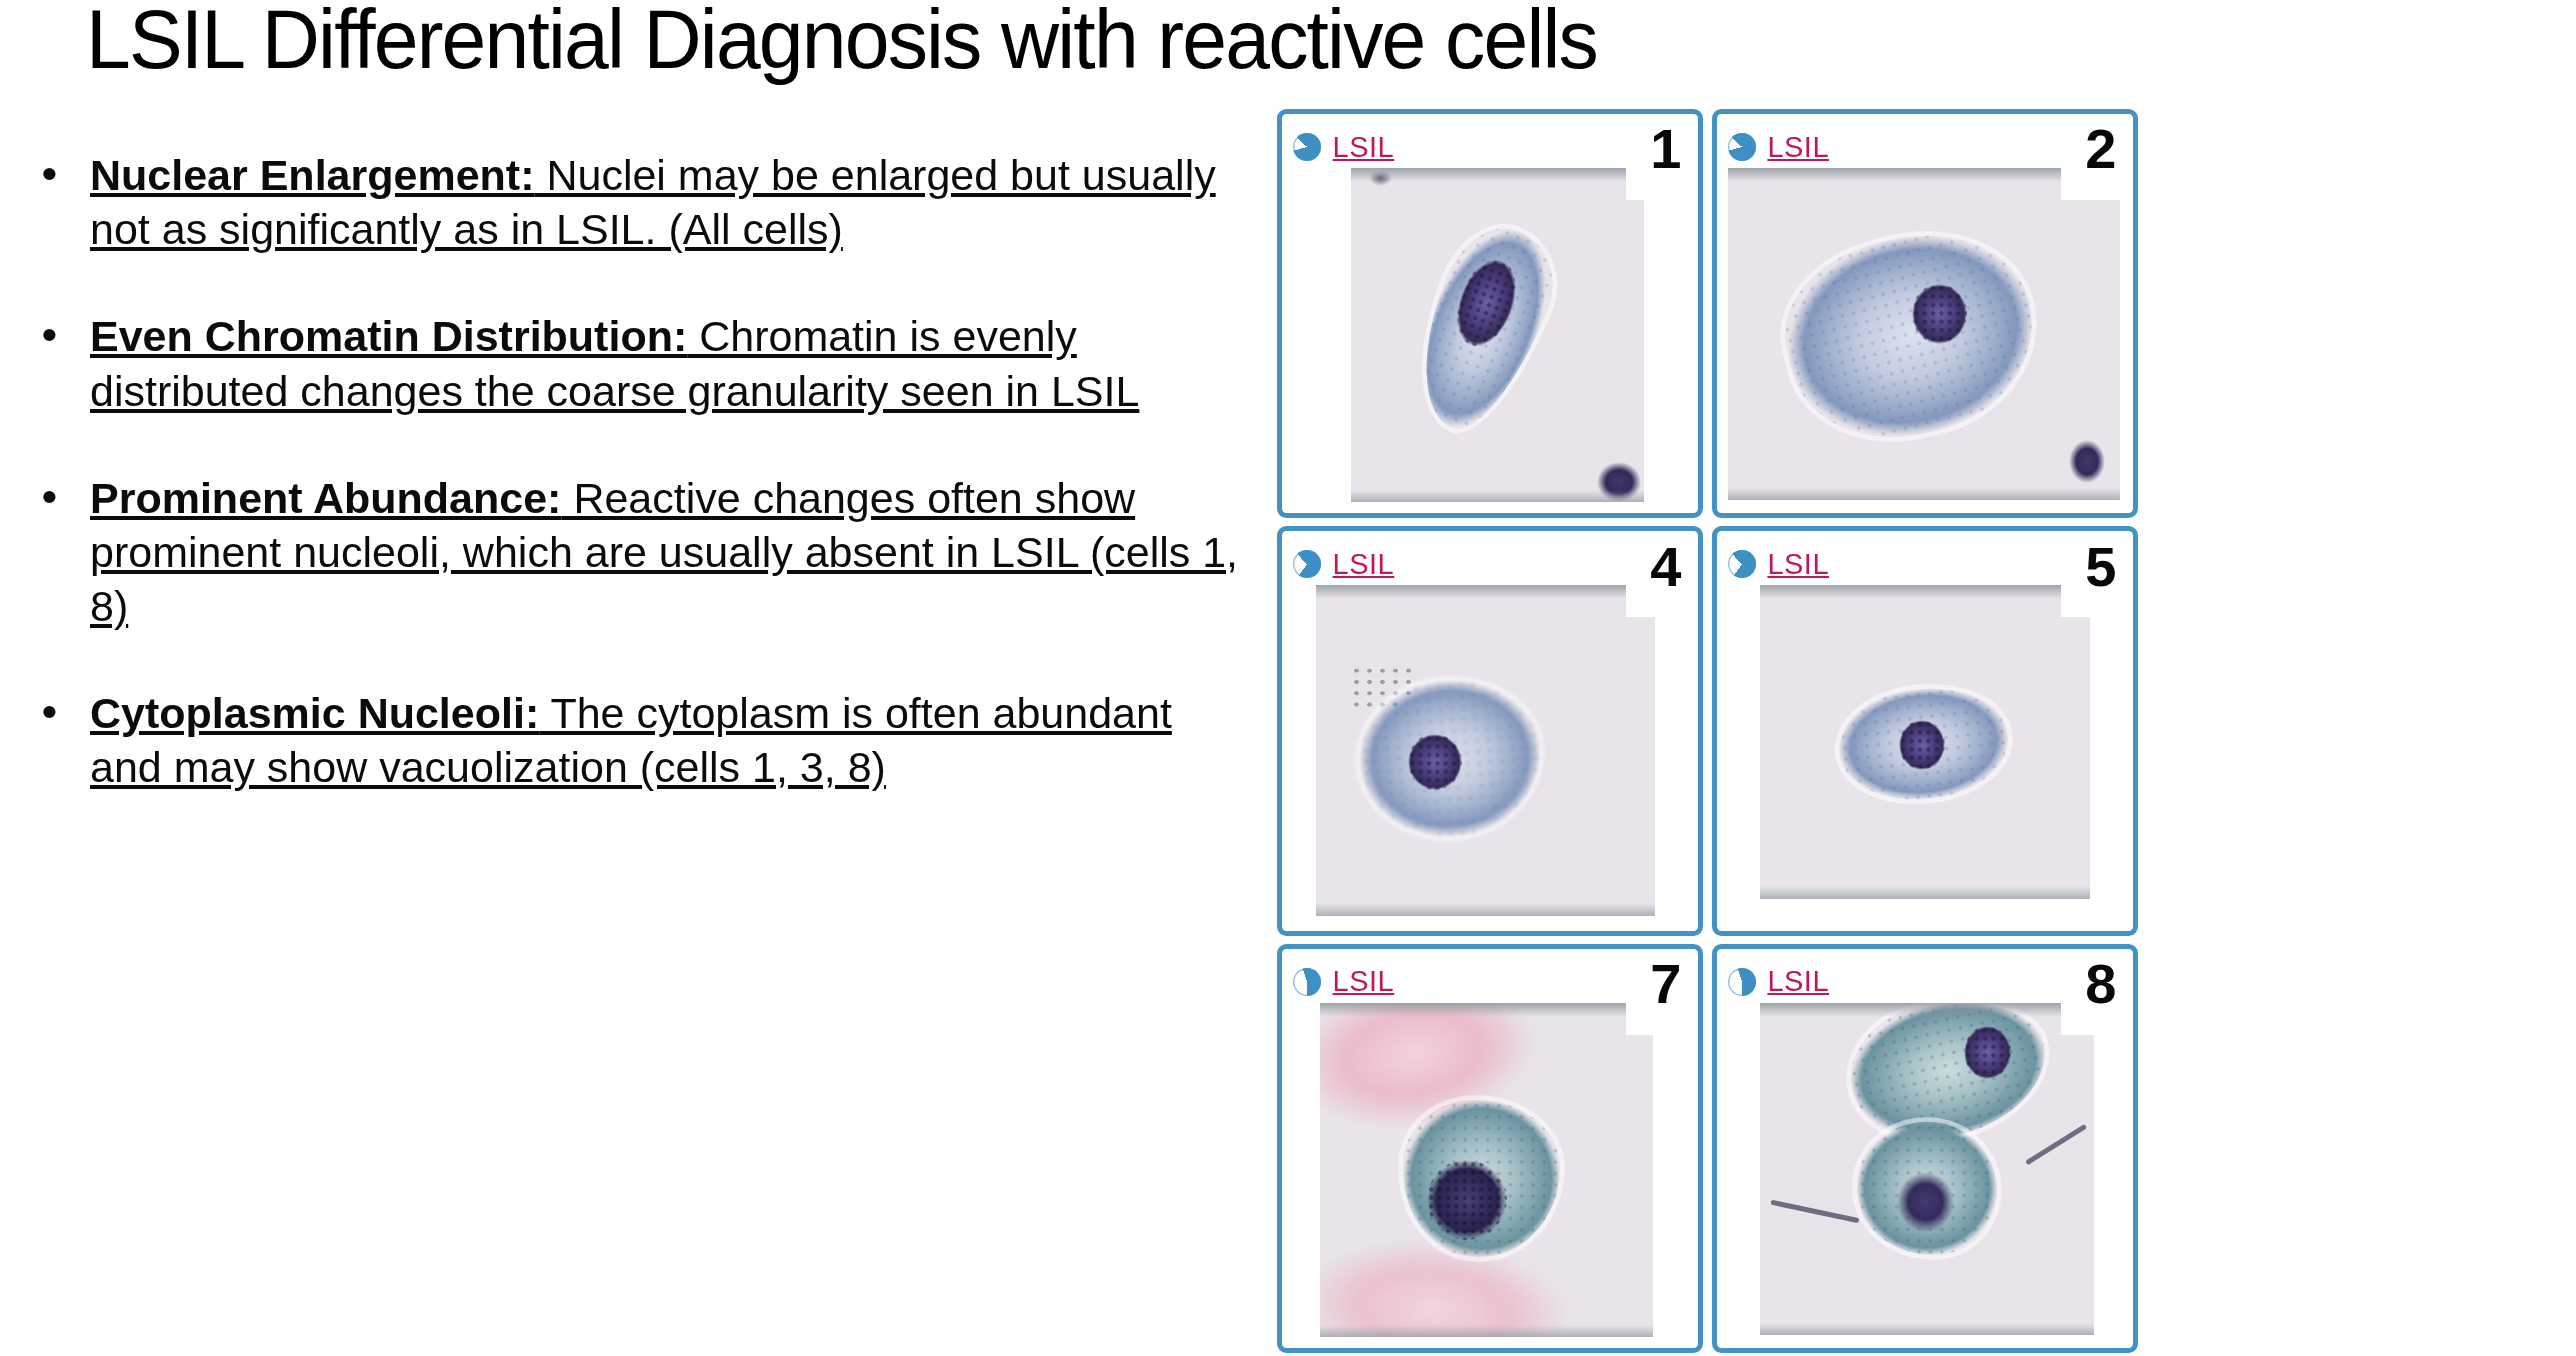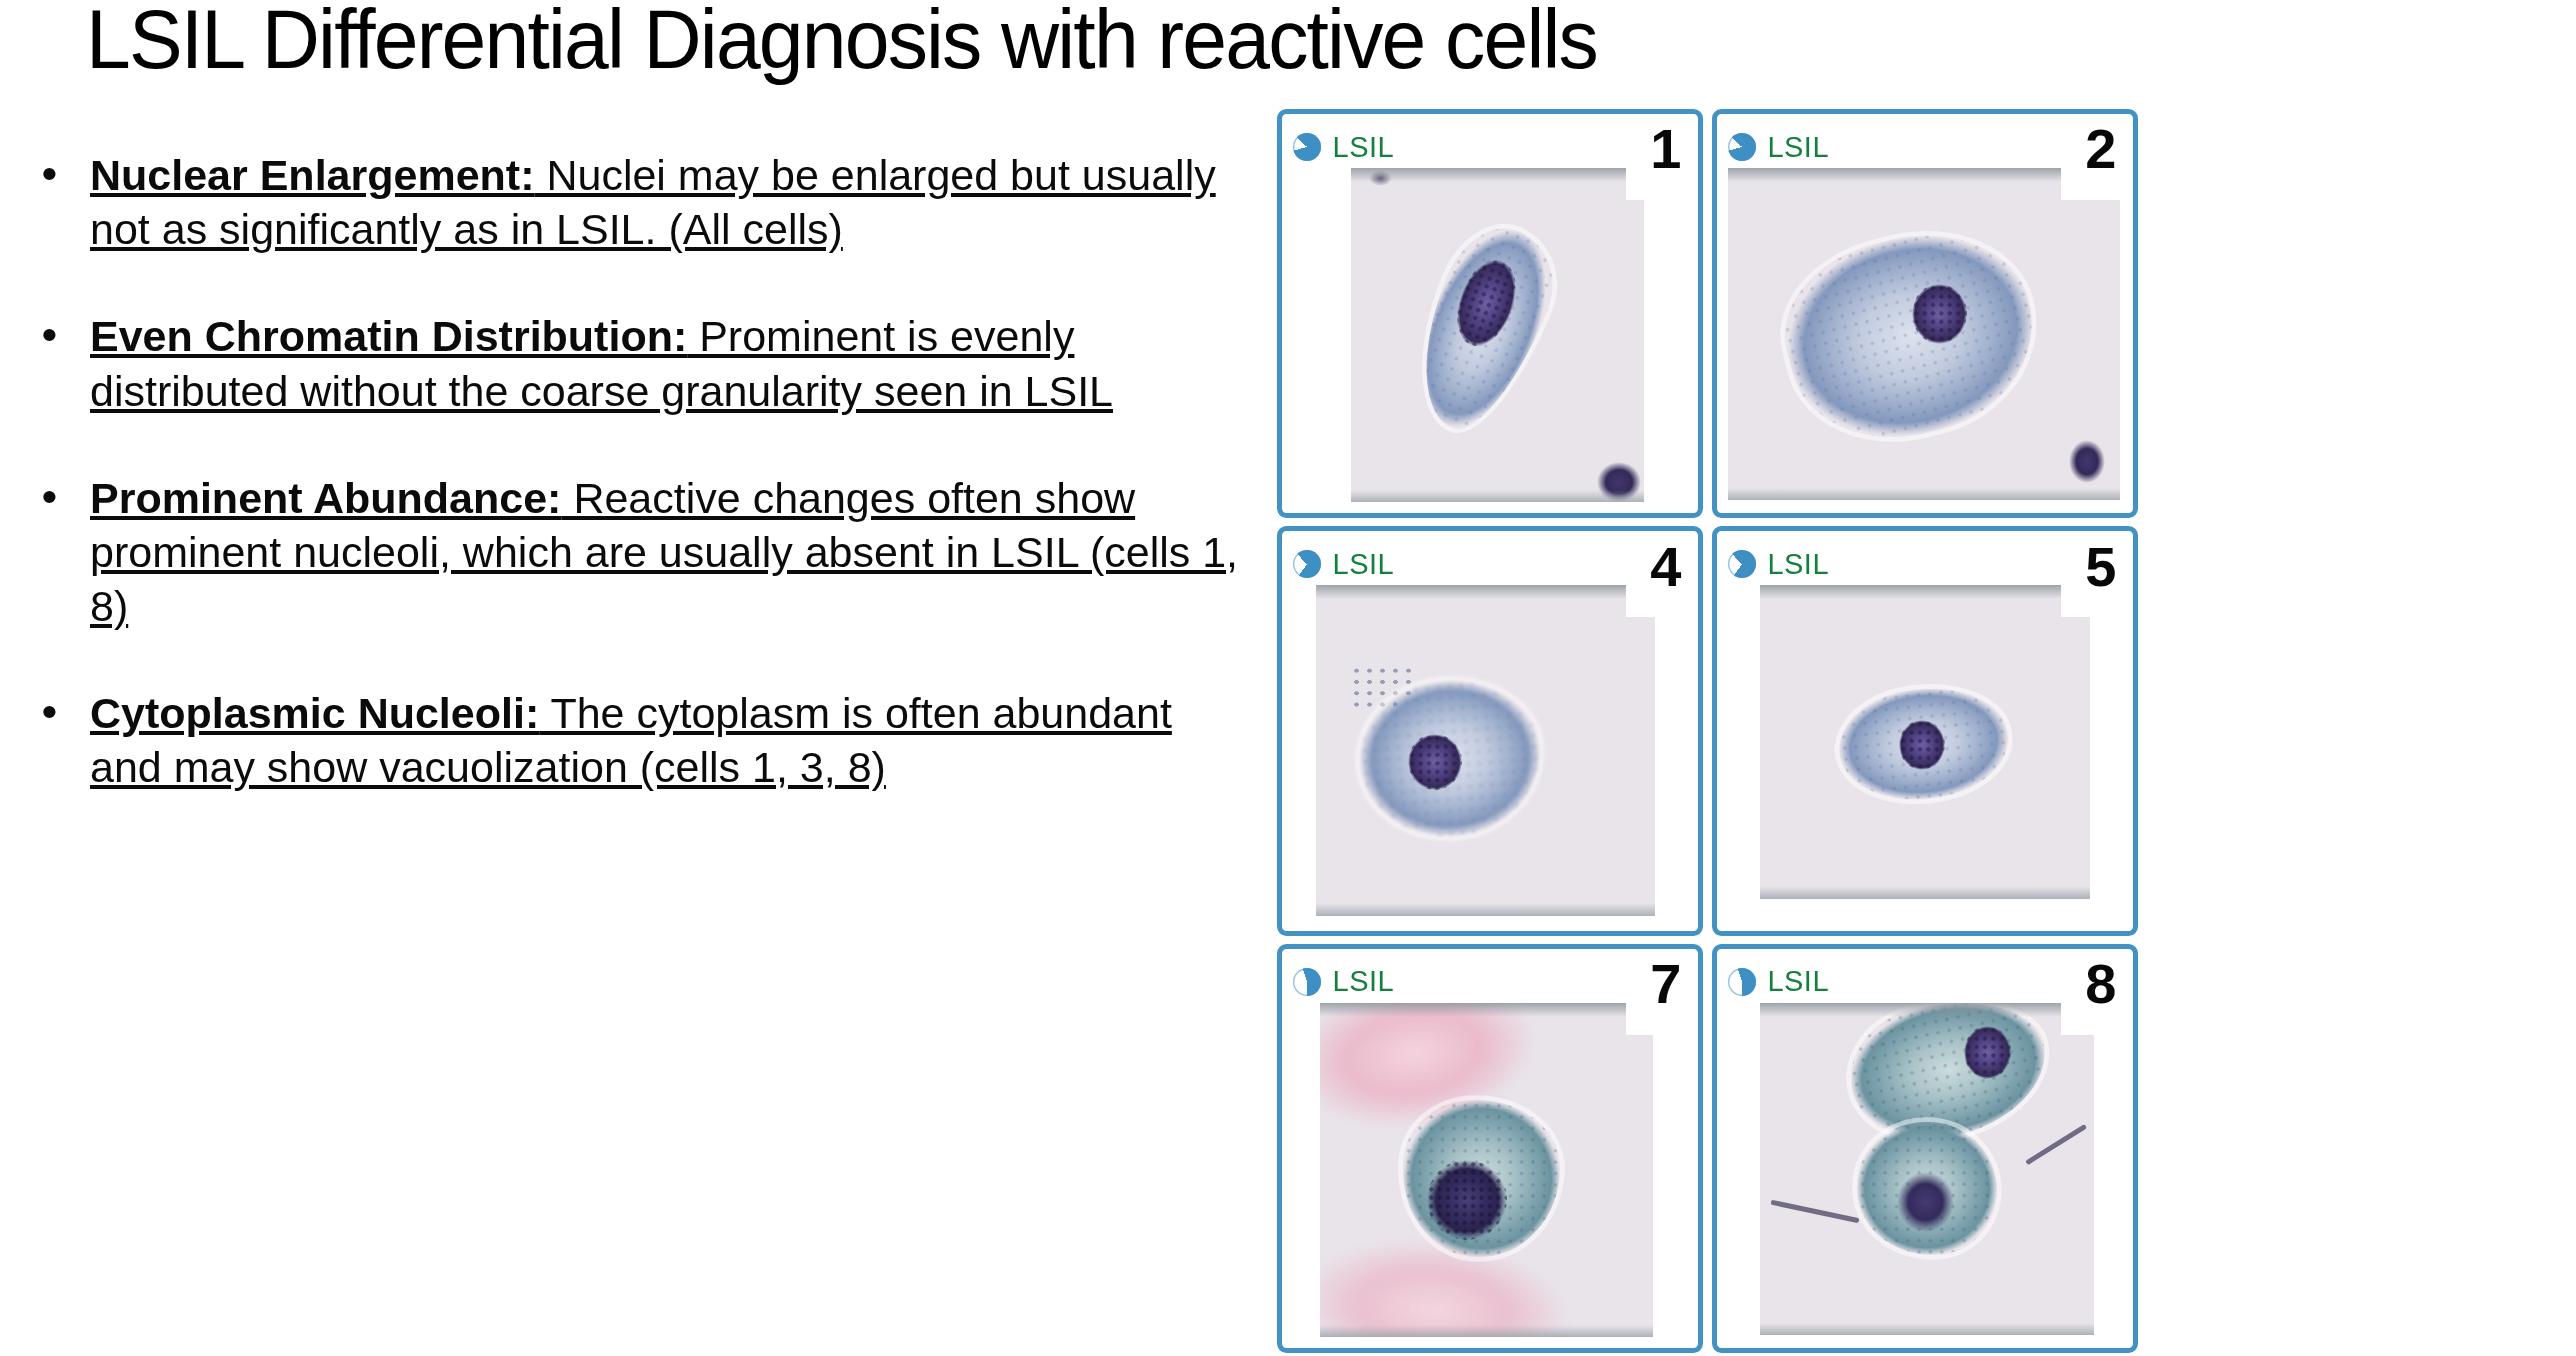--- a/index.html
+++ b/index.html
@@ -41,21 +41,21 @@
     display:flex; align-items:center; gap:11.3px; padding:7.5px 11.3px 0 11.3px;
   }
   .pie {
     width:28px; height:28px; border-radius:50%; flex:0 0 auto;
     box-shadow: inset 0 0 0 1.4px rgba(62,143,196,.55);
   }
   
   .tile:nth-child(-n+3)              .pie { background: conic-gradient(from 255deg, #ffffff 0 60deg,  #3e8fc4 60deg 360deg); }
   .tile:nth-child(n+4):nth-child(-n+6) .pie { background: conic-gradient(from 215deg, #ffffff 0 100deg, #3e8fc4 100deg 360deg); }
   .tile:nth-child(n+7)               .pie { background: conic-gradient(from 182deg, #ffffff 0 160deg, #3e8fc4 160deg 360deg); }
-  .tile-label { font-size:29px; color:#15803d; letter-spacing:0.5px; }
+  .tile-label { font-size:29px; color:#be185d; letter-spacing:0.5px;text-decoration:underline; }
   .tile-number {
     position:absolute; top:1.9px; right:7.5px; z-index:4;
     font-size:56px; font-weight:700; line-height:1; color:#080808;
     background:#fff; padding:5.6px 9.4px 22.5px 24.4px;
   }
 
   
   .photo {
     position:absolute; top:54px; left:9.4px; right:9.4px; bottom:9.4px;
     background:#e9e4ea; z-index:1; overflow:hidden;
@@ -178,21 +178,21 @@
 </style>
 </head>
 <body>
 
 <div class="slide">
 
   <h1 class="title">LSIL Differential Diagnosis with reactive cells</h1>
 
   <ul class="bullets">
     <li><span class="lead">Nuclear Enlargement:</span><span> Nuclei may be enlarged but usually not as significantly as in LSIL. (All cells)</span></li>
-    <li><span class="lead">Even Chromatin Distribution:</span><span> Prominent is evenly distributed without the coarse granularity seen in LSIL</span></li>
+    <li><span class="lead">Even Chromatin Distribution:</span><span> Chromatin is evenly distributed changes the coarse granularity seen in LSIL</span></li>
     <li><span class="lead">Prominent Abundance:</span><span> Reactive changes often show prominent nucleoli, which are usually absent in LSIL (cells 1, 8)</span></li>
     <li><span class="lead">Cytoplasmic Nucleoli:</span><span> The cytoplasm is often abundant and may show vacuolization (cells 1, 3, 8)</span></li>
   </ul>
 
   <div class="grid">
 
     <div class="tile t1">
       <div class="tile-header">
         <span class="pie"></span>
         <span class="tile-label">LSIL</span>

